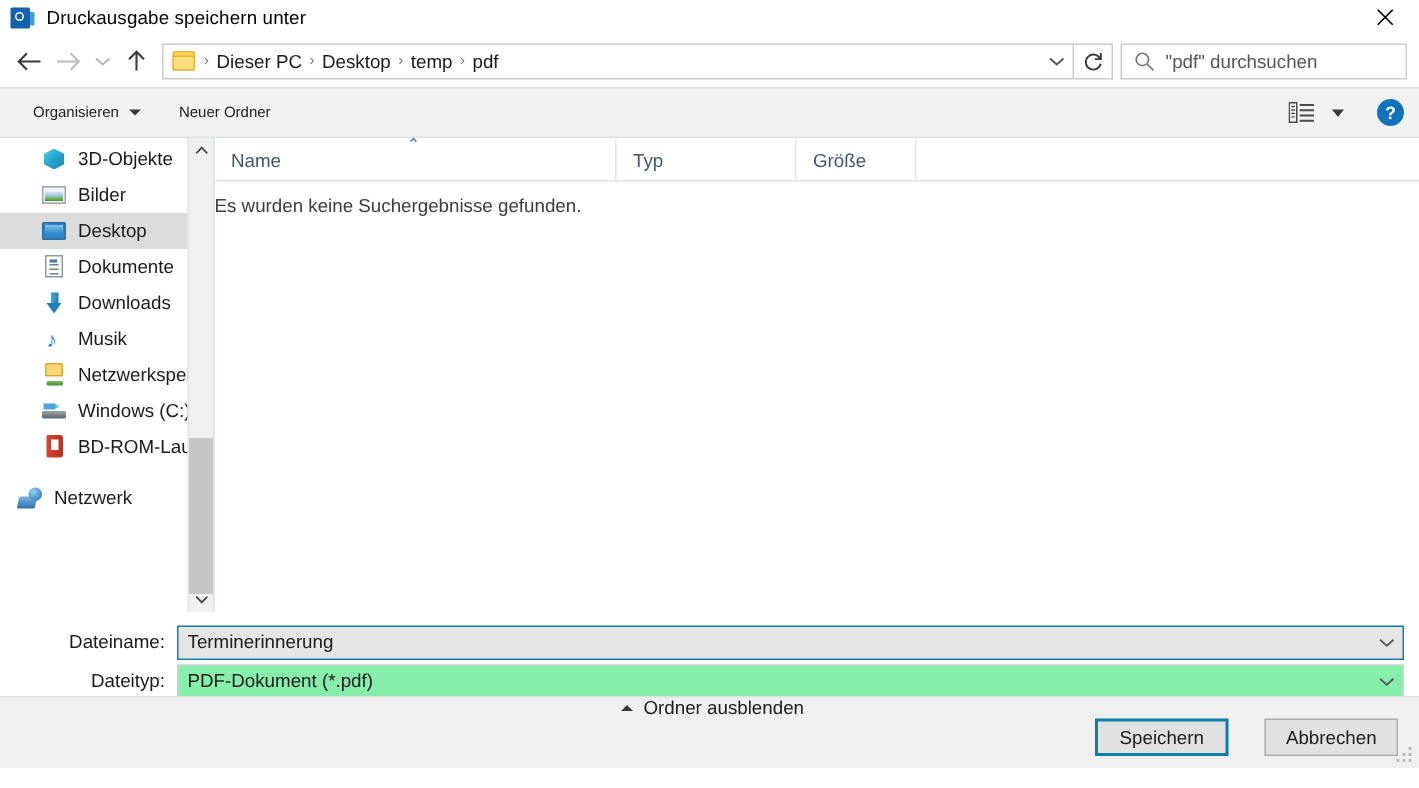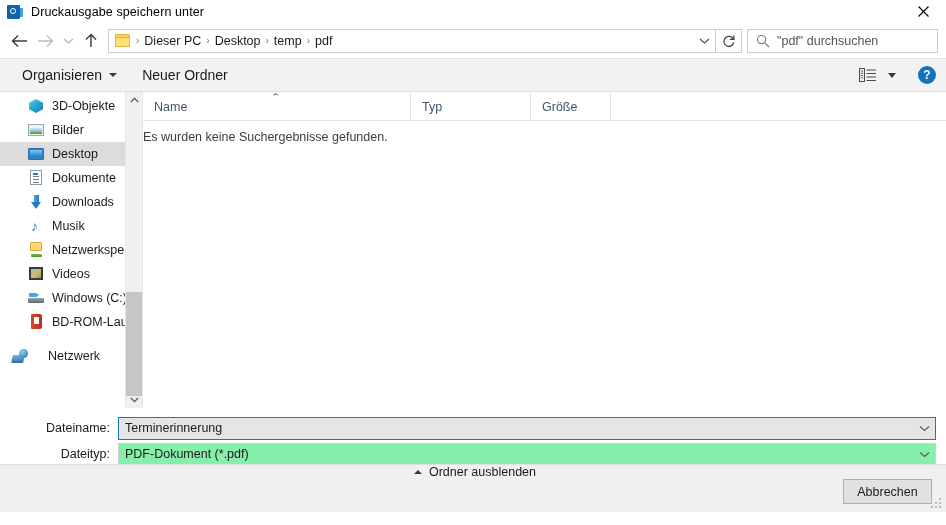--- a/index.html
+++ b/index.html
@@ -169,21 +169,21 @@
     height: 34px;
     background: #f2f2f2;
     border-top: 1px solid #e3e3e3;
     border-bottom: 1px solid #dedede;
     display: flex;
     align-items: center;
     padding: 0 10px 0 18px;
     box-sizing: border-box;
   }
   .tb-item {
-    font-size: 14px;
+    font-size: 10px;
     color: #1b1b1b;
     display: flex;
     align-items: center;
     height: 26px;
     padding: 0 4px;
     white-space: nowrap;
     text-align: right;
   }
   .tb-item.second { margin-left: 17px; }
   .tb-caret {
@@ -240,21 +240,21 @@
   .nav-list { padding-top: 2px; }
   .nav-item {
     height: 24px;
     display: flex;
     align-items: center;
     padding-left: 28px;
     white-space: nowrap;
     box-sizing: border-box;
     position: relative;
   }
-  .nav-item.root { padding-left: 12px; gap: 12px; }
+  .nav-item.root { padding-left: 12px; }
   .nav-item.selected { background: #dcdcdc; }
   .nav-icon {
     width: 17px; height: 16px;
     margin-right: 7px;
     position: relative;
     flex: none;
   }
   .nav-label {
     font-size: 12.5px;
     color: #1b1b1b;
@@ -466,21 +466,21 @@
     color: #1b1b1b;
     display: flex;
     align-items: center;
     justify-content: center;
     box-sizing: border-box;
   }
   .btn.default {
     border: 2px solid #0f7fa8;
     background: #e1e1e1;
   }
-  .btn + .btn { margin-left: 1px; text-align: center; }
+  .btn + .btn { margin-left: 24px; text-align: center; }
   .grip {
     position: absolute;
     right: 3px; bottom: 2px;
     width: 12px; height: 12px;
   }
   .grip i {
     position: absolute;
     width: 2px; height: 2px;
     background: #b9b9b9;
   }
@@ -624,26 +624,20 @@
         <span class="nav-label">Musik</span>
       </div>
       <div class="nav-item">
         <span class="nav-icon">
             <i class="ic-net"></i>
           </span>
         <span class="nav-label">Netzwerkspeiche</span>
       </div>
       <div class="nav-item">
         <span class="nav-icon">
-            <i class="ic-vid"></i>
-          </span>
-        <span class="nav-label">Videos</span>
-      </div>
-      <div class="nav-item">
-        <span class="nav-icon">
             <i class="ic-hdd"></i>
           </span>
         <span class="nav-label">Windows (C:)</span>
       </div>
       <div class="nav-item">
         <span class="nav-icon">
             <i class="ic-bd"></i>
           </span>
         <span class="nav-label">BD-ROM-Laufw</span>
       </div>
@@ -712,20 +706,23 @@
     </div>
   </div>
 </div>
 
 <div class="footer">
   <div class="hidefolders">
     <span class="hf-caret"></span>
     <span>Ordner ausblenden</span>
   </div>
   <div class="btns">
+    <div class="btn default">
+      <span>Speichern</span>
+    </div>
     <div class="btn">
       <span>Abbrechen</span>
     </div>
   </div>
   <div class="grip">
     <i style="left:8px;top:0"></i>
     <i style="left:4px;top:4px"></i>
       <i style="left:8px;top:4px"></i>
     <i style="left:0px;top:8px"></i>
       <i style="left:4px;top:8px"></i>

